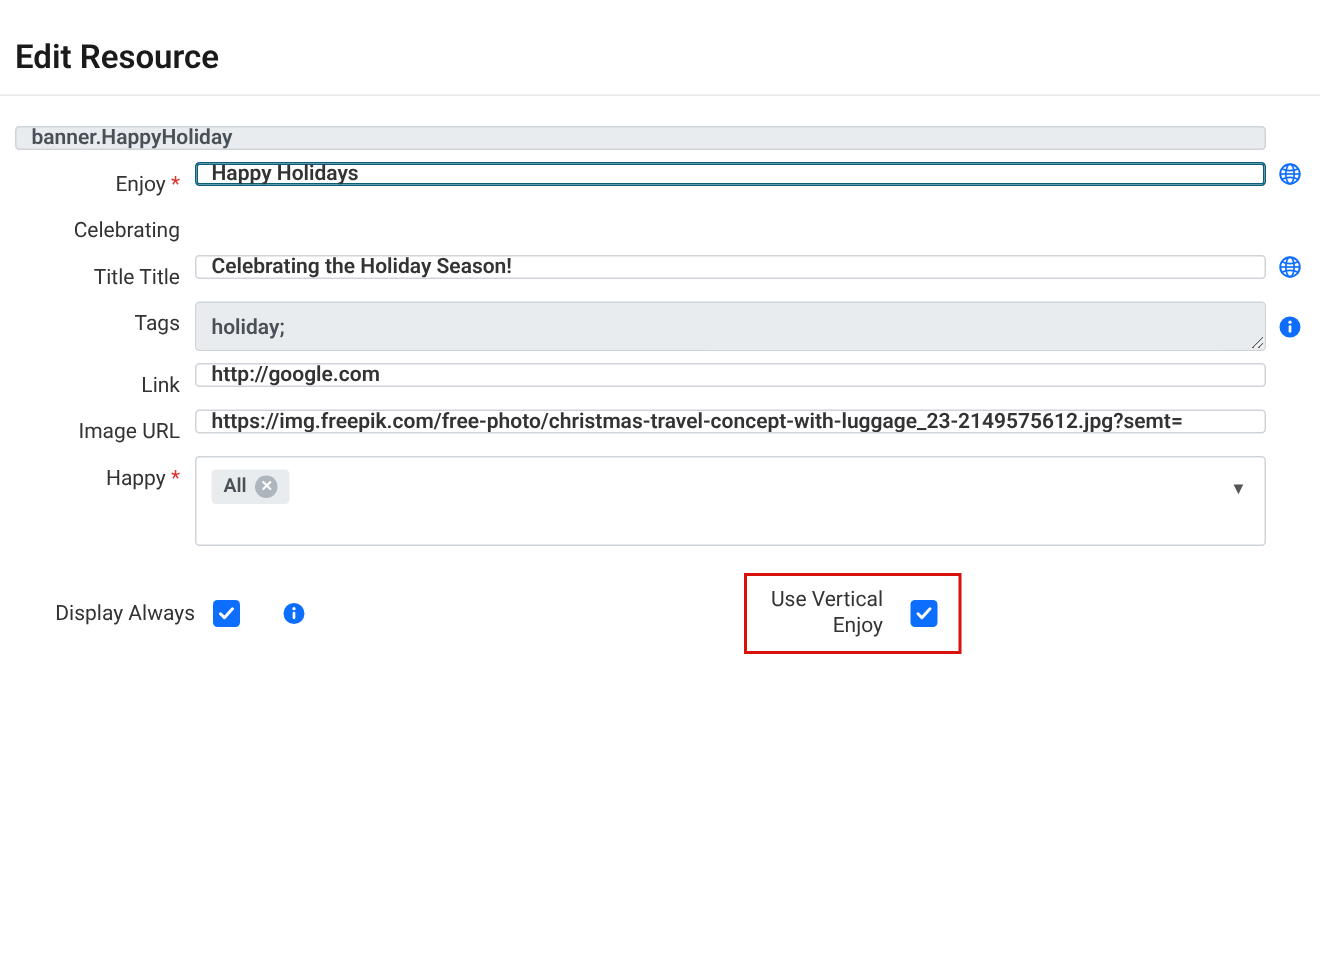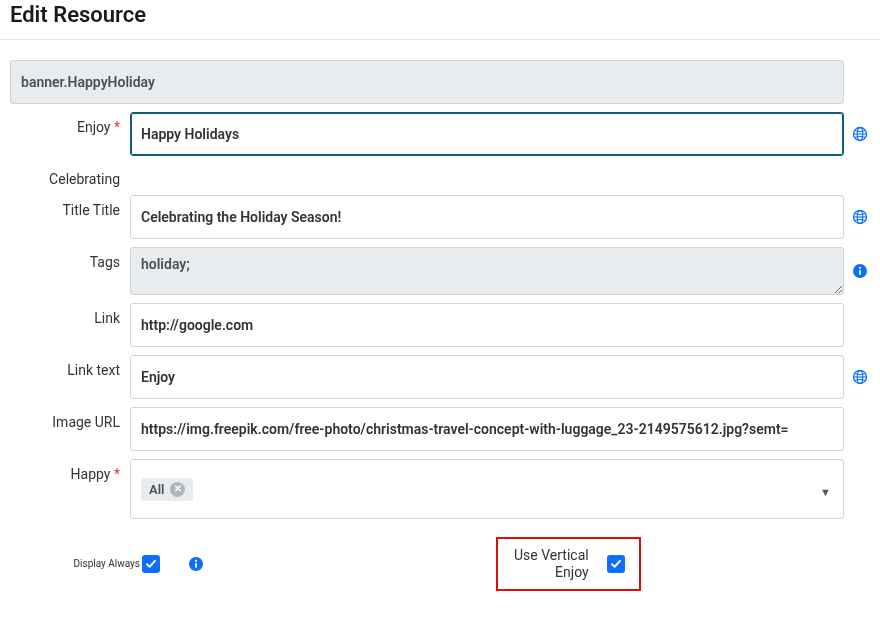--- a/index.html
+++ b/index.html
@@ -4,21 +4,21 @@
   <style>
     * { box-sizing: border-box; margin: 0; padding: 0; }
     body {
       font-family: -apple-system, BlinkMacSystemFont, "Segoe UI", Roboto, Helvetica, Arial, sans-serif;
       font-size: 14px;
       color: #212529;
       background: #fff;
       width: 880px;
     }
     .header {
-      padding: 2px 10px 12px 10px;
+      padding: 26px 10px 12px 10px;
       border-bottom: 1px solid #e8e8e8;
     }
     .header h1 {
       font-size: 22px;
       font-weight: 600;
       color: #1a1a1a;
     }
     .form-container {
       padding: 20px 10px 10px 10px;
     }
@@ -42,62 +42,62 @@
     }
     .form-control-wrap {
       flex: 1;
       display: flex;
       align-items: center;
       gap: 6px;
       position: relative;
     }
     .form-input {
       flex: 1;
-      height: 44px;
+      height: 16px;
       padding: 6px 10px;
       border: 1px solid #cfd4d9;
       border-radius: 3px;
       font-size: 14px;
       font-weight: 600;
       color: #333;
       background: #fff;
       outline: none;
       font-family: inherit;
     }
     .form-input.readonly {
       background: #e9ecef;
       color: #495057;
     }
     .form-input.active-focus {
       border: 1px solid #0b5e7a;
       box-shadow: 0 0 0 1px #0b5e7a inset;
     }
     .form-textarea {
       flex: 1;
-      height: 48px;
+      height: 33px;
       padding: 8px 10px;
       border: 1px solid #cfd4d9;
       border-radius: 3px;
       font-size: 14px;
       font-weight: 600;
       color: #495057;
       background: #e9ecef;
       resize: both;
       font-family: inherit;
       outline: none;
     }
     .views-box {
       flex: 1;
       min-height: 60px;
       padding: 8px 10px;
       border: 1px solid #cfd4d9;
       border-radius: 3px;
       background: #fff;
       display: flex;
-      align-items: center;
+      align-items: flex-start;
       justify-content: space-between;
     }
     .views-chip {
       display: inline-flex;
       align-items: center;
       background: #e9ecef;
       padding: 4px 8px;
       border-radius: 3px;
       font-weight: 600;
       color: #495057;
@@ -134,23 +134,23 @@
     .checkbox-row {
       display: flex;
       align-items: center;
       margin-top: 18px;
       margin-bottom: 20px;
     }
     .cb-label {
       width: 132px;
       flex-shrink: 0;
       text-align: right;
-      padding-right: 2px;
+      padding-right: 12px;
       color: #333;
-      font-size: 10px;
+      font-size: 14px;
     }
     .cb-custom {
       width: 18px;
       height: 18px;
       border-radius: 3px;
       background: #0d6efd;
       display: inline-flex;
       align-items: center;
       justify-content: center;
       cursor: pointer;
@@ -248,35 +248,20 @@
   </div>
 
   <div class="form-row">
     <div class="form-label">Link</div>
     <div class="form-control-wrap">
       <input class="form-input" value="http://google.com" style="">
       <span class="globe-slot"></span>
     </div>
   </div>
 
-  <div class="form-row">
-    <div class="form-label">Link text</div>
-    <div class="form-control-wrap">
-      <input class="form-input" value="Enjoy" style="">
-      <span class="globe-slot">
-        <svg class="icon-globe" viewBox="0 0 16 16">
-            <circle cx="8" cy="8" r="6.5" fill="none" stroke="#0d6efd" stroke-width="1.3"></circle>
-            <ellipse cx="8" cy="8" rx="2.8" ry="6.5" fill="none" stroke="#0d6efd" stroke-width="1.1"></ellipse>
-            <line x1="1.5" y1="8" x2="14.5" y2="8" stroke="#0d6efd" stroke-width="1.1"></line>
-            <path d="M2.4 4.5 Q8 7 13.6 4.5" fill="none" stroke="#0d6efd" stroke-width="1"></path>
-            <path d="M2.4 11.5 Q8 9 13.6 11.5" fill="none" stroke="#0d6efd" stroke-width="1"></path>
-          </svg>
-      </span>
-    </div>
-  </div>
 
   <div class="form-row">
     <div class="form-label">Image URL</div>
     <div class="form-control-wrap">
       <input class="form-input" value="https://img.freepik.com/free-photo/christmas-travel-concept-with-luggage_23-2149575612.jpg?semt=" style="">
       <span class="globe-slot"></span>
     </div>
   </div>
 
 

